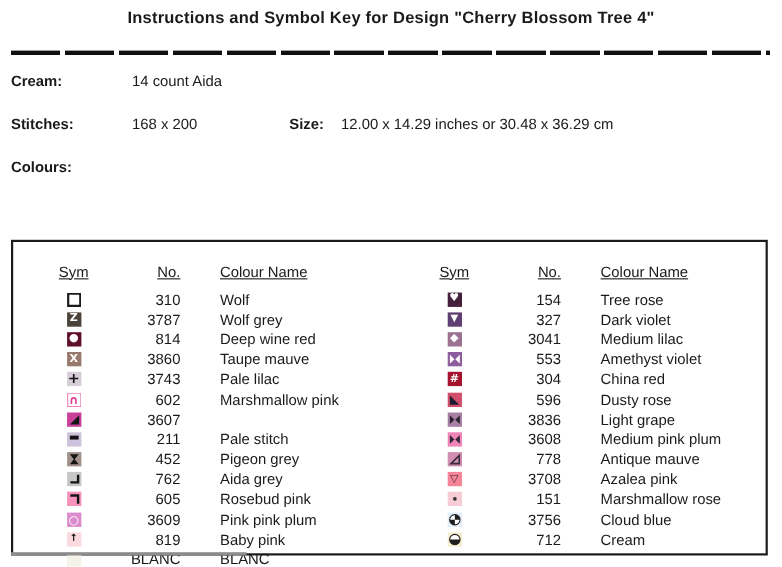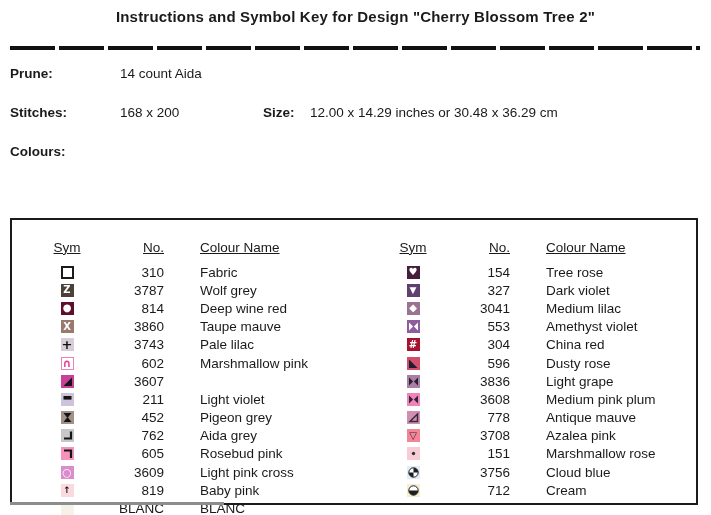--- a/index.html
+++ b/index.html
@@ -37,26 +37,26 @@
   .sym{display:inline-flex;width:13px;height:13px;align-items:center;justify-content:center;
     font-family:"DejaVu Sans",sans-serif;font-weight:bold;line-height:1;box-sizing:border-box;}
   .kno{justify-self:end;}
   .kname{padding-left:36px;}
 </style>
 </head>
 <body>
 
 <div class="page">
 
-  <div class="title">Instructions and Symbol Key for Design "Cherry Blossom Tree 2"</div>
+  <div class="title">Instructions and Symbol Key for Design "Cherry Blossom Tree 4"</div>
   <div class="divider"></div>
 
   <div class="info">
     <div class="info-row">
-      <span class="ilabel">Prune:</span>
+      <span class="ilabel">Cream:</span>
       <span class="ivalue"><b>14</b><span> count Aida</span></span>
     </div>
     <div class="info-row">
       <span class="ilabel">Stitches:</span>
       <span class="ivalue">168 x 200</span>
       <span class="slabel">Size:</span>
       <span>12.00 x 14.29 inches or 30.48 x 36.29 cm</span>
     </div>
     <div class="info-row">
       <span class="ilabel">Colours:</span>
@@ -69,21 +69,21 @@
     <div class="half half-left">
       <div class="khead">
         <span class="h-sym">Sym</span>
         <span class="h-no">No.</span>
         <span class="h-name">Colour Name</span>
       </div>
       <div class="rows">
           <div class="krow">
             <span class="symc"><span class="sym" style="background: rgb(255, 255, 255); box-shadow: rgb(27, 27, 27) 0px 0px 0px 2px inset;"></span></span>
             <span class="kno">310</span>
-            <span class="kname">Fabric</span>
+            <span class="kname">Wolf</span>
           </div>
           <div class="krow">
             <span class="symc"><span class="sym" style="background: rgb(74, 66, 58); color: rgb(255, 255, 255); font-size: 10px;">Z</span></span>
             <span class="kno">3787</span>
             <span class="kname">Wolf grey</span>
           </div>
           <div class="krow">
             <span class="symc"><span class="sym" style="background: rgb(94, 15, 43); color: rgb(255, 255, 255); font-size: 10px;">●</span></span>
             <span class="kno">814</span>
             <span class="kname">Deep wine red</span>
@@ -111,21 +111,21 @@
               </span></span>
             <span class="kno">3607</span>
           </div>
           <div class="krow">
             <span class="symc"><span class="sym" style="background: rgb(205, 195, 220);">
                 <svg width="13" height="13" viewBox="0 0 13 13">
                   <rect x="2.5" y="3" width="8" height="3.6" fill="#141414"></rect>
                 </svg>
               </span></span>
             <span class="kno">211</span>
-            <span class="kname">Light violet</span>
+            <span class="kname">Pale stitch</span>
           </div>
           <div class="krow">
             <span class="symc"><span class="sym" style="background: rgb(162, 145, 138);">
                 <svg width="13" height="13" viewBox="0 0 13 13">
                   <polygon points="2.5,2 10.5,2 6.5,6.9" fill="#141414"></polygon>
                   <polygon points="2.5,11 10.5,11 6.5,6.1" fill="#141414"></polygon>
                 </svg>
               </span></span>
             <span class="kno">452</span>
             <span class="kname">Pigeon grey</span>
@@ -144,21 +144,21 @@
                 <svg width="13" height="13" viewBox="0 0 13 13">
                   <path d="M3,3.5 H10 V11" fill="none" stroke="#141414" stroke-width="2.2"></path>
                 </svg>
               </span></span>
             <span class="kno">605</span>
             <span class="kname">Rosebud pink</span>
           </div>
           <div class="krow">
             <span class="symc"><span class="sym" style="background: rgb(220, 139, 205); color: rgb(255, 255, 255); font-size: 11px;">○</span></span>
             <span class="kno">3609</span>
-            <span class="kname">Light pink cross</span>
+            <span class="kname">Pink pink plum</span>
           </div>
           <div class="krow">
             <span class="symc"><span class="sym" style="background: rgb(250, 218, 222); color: rgb(20, 20, 20); font-size: 9px;">↑</span></span>
             <span class="kno">819</span>
             <span class="kname">Baby pink</span>
           </div>
           <div class="krow">
             <span class="symc"><span class="sym" style="background: rgb(245, 242, 234);"></span></span>
             <span class="kno">BLANC</span>
             <span class="kname">BLANC</span>

